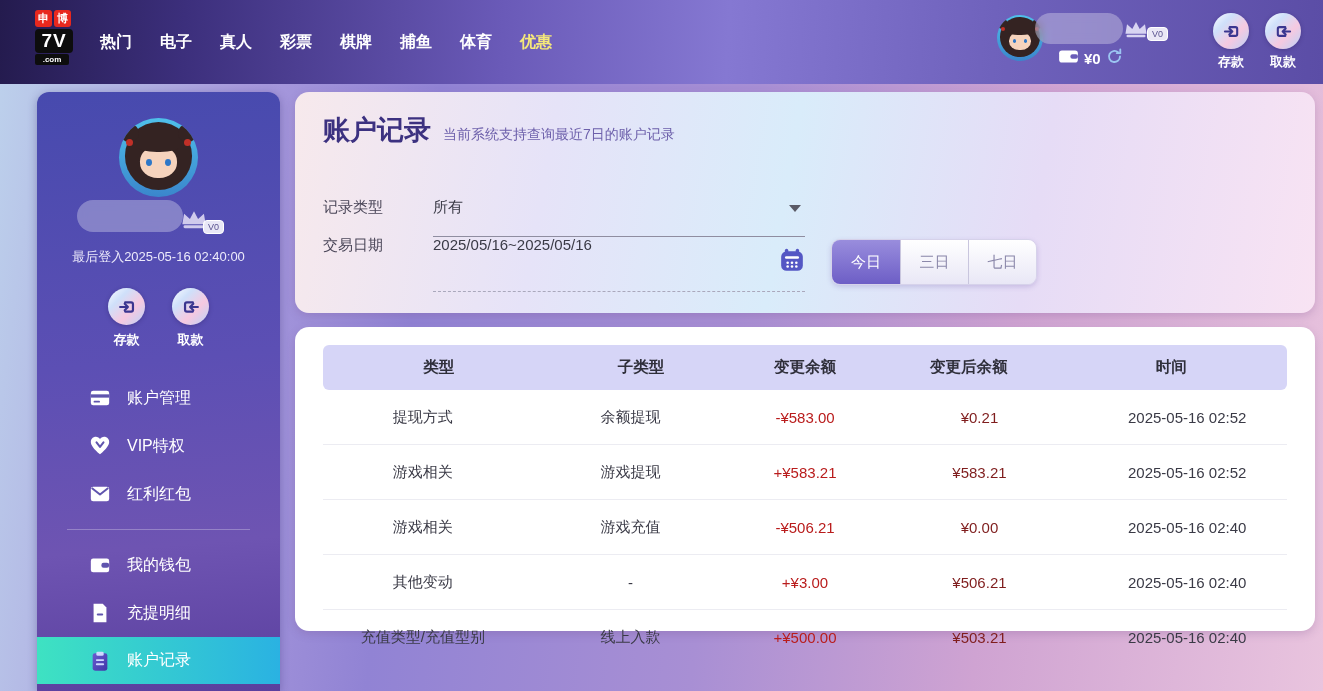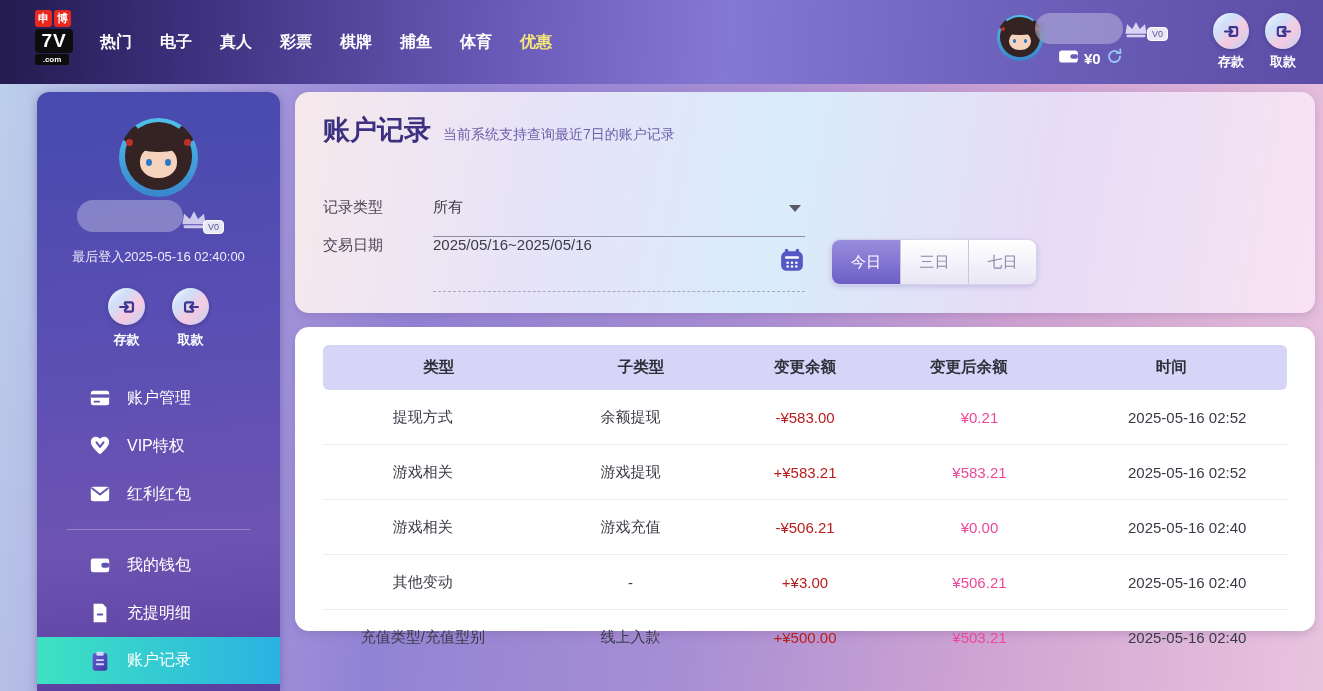--- a/index.html
+++ b/index.html
@@ -99,21 +99,21 @@
   .card-table { position:absolute; left:295px; top:327px; width:1020px; height:304px; border-radius:14px;
                 background:#ffffff; box-shadow:0 3px 8px rgba(120,80,140,0.25); }
   .thead { position:absolute; left:28px; top:18px; width:964px; height:45px; background:#d6d5f7; border-radius:6px;
            display:flex; align-items:center; }
   .th { font-size:15.5px; font-weight:bold; color:#2f2f3a; text-align:center; }
   .tbody { position:absolute; left:28px; top:63px; width:964px; }
   .tr { display:flex; align-items:center; height:55px; border-bottom:1px solid #ececf2;gap:33px; }
   .tr:last-child { border-bottom:none; }
   .td { font-size:15px; color:#3a3a46; text-align:center; }
   .td.change { color:#b91c1c; }
-  .td.after { color:#ec4899; }
+  .td.after { color:#7f1d1d; }
   .c0 { width:24%; } .c1 { width:18%; } .c2 { width:16%; } .c3 { width:18%; } .c4 { width:24%; }
 </style>
 </head>
 <body>
 
 <div id="app">
 
   <div class="topnav">
     <div class="logo">
       <div class="logo-row">

